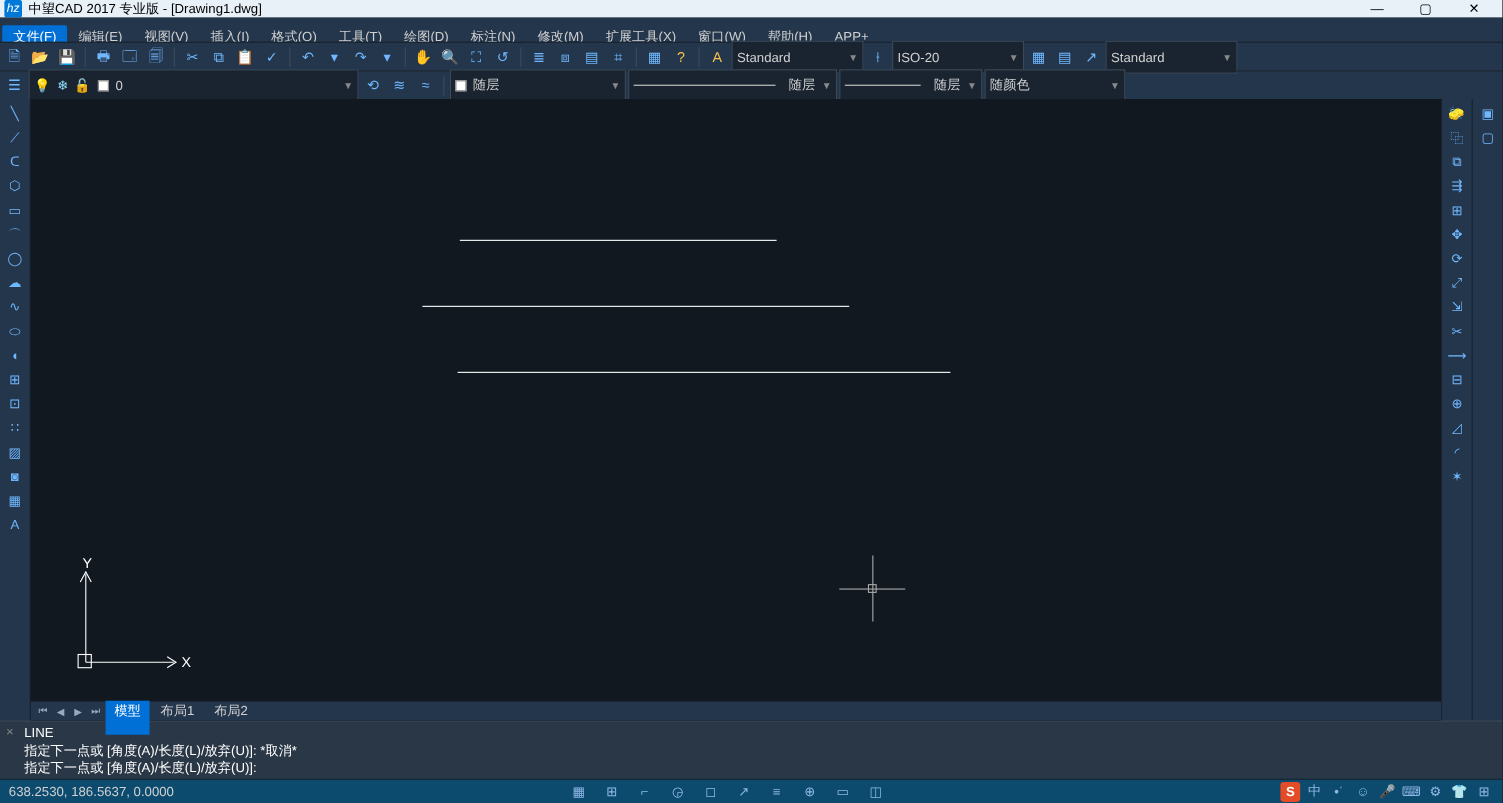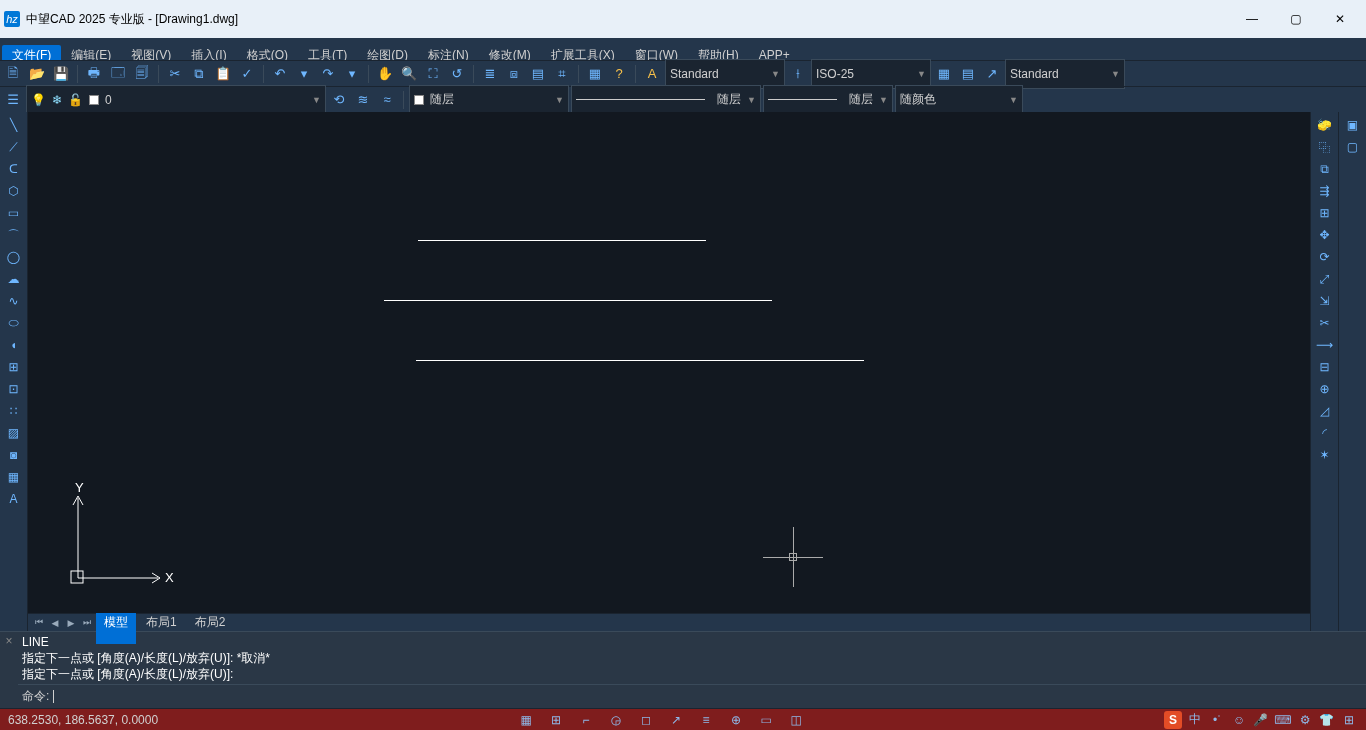--- a/index.html
+++ b/index.html
@@ -10,21 +10,21 @@
   color: #d0d0d0;
   width: 1366px;
   height: 730px;
   overflow: hidden;
   display: flex;
   flex-direction: column;
 }
 
 
 .titlebar {
-  height: 38px;
+  height: 16px;
   background: #e8f0f8;
   display: flex;
   align-items: center;
   padding: 0 4px;
   color: #000;
 }
 .titlebar .icon-app {
   width: 16px; height: 16px;
   background: #0078d7;
   color: #fff;
@@ -223,21 +223,21 @@
 }
 .cmdline .caret {
   width: 1px; height: 13px; background: #d0d0d0;
   animation: blink 1s step-end infinite;
 }
 @keyframes blink { 50% { opacity: 0; } }
 
 
 .statusbar {
   height: 22px;
-  background: #7f1d1d;
+  background: #0c4a6e;
   border-top: 1px solid #1a2430;
   display: flex; align-items: center;
   padding: 0 8px;
   gap: 12px;
   color: #d0d0d0;
 }
 .statusbar .fill { flex: 1; }
 .sicon {
   width: 18px; height: 18px;
   display: flex; align-items: center; justify-content: center;
@@ -252,21 +252,21 @@
   display: flex; align-items: center; justify-content: center;
   border-radius: 3px;
   font-weight: bold;
 }
 </style>
 </head>
 <body>
 
 <div class="titlebar">
   <div class="icon-app">hz</div>
-  <div>中望CAD 2025 专业版 - [Drawing1.dwg]</div>
+  <div>中望CAD 2017 专业版 - [Drawing1.dwg]</div>
   <div class="spacer"></div>
   <div class="winbtn">—</div>
   <div class="winbtn">▢</div>
   <div class="winbtn">✕</div>
 </div>
 
 <div class="menubar">
   <div class="menuitem active">文件(F)</div>
   <div class="menuitem">编辑(E)</div>
   <div class="menuitem">视图(V)</div>
@@ -316,21 +316,21 @@
     <div class="tbutt">▦</div>
     <div class="tbutt" style="color:#f7c04a">?</div>
     <div class="tsep"></div>
     <div class="tbutt" style="color:#f7c04a">A</div>
     <div class="tdrop" style="width:120px">
       <span>Standard</span>
         <span class="arrow">▼</span>
     </div>
     <div class="tbutt">⟊</div>
     <div class="tdrop" style="width:120px">
-      <span>ISO-25</span>
+      <span>ISO-20</span>
         <span class="arrow">▼</span>
     </div>
     <div class="tbutt">▦</div>
     <div class="tbutt">▤</div>
     <div class="tbutt">↗</div>
     <div class="tdrop" style="width:120px">
       <span>Standard</span>
         <span class="arrow">▼</span>
     </div>
   </div>
@@ -457,24 +457,20 @@
   </div>
 </div>
 
 <div class="cmdarea">
   <div class="cmdclose">×</div>
   <div class="cmdbody">
     <div class="cmdhist">
       <div>LINE</div>
       <div>指定下一点或 [角度(A)/长度(L)/放弃(U)]: *取消*</div>
       <div>指定下一点或 [角度(A)/长度(L)/放弃(U)]:</div>
-    </div>
-    <div class="cmdline">
-      <span>命令:</span>
-      <span class="caret"></span>
     </div>
   </div>
 </div>
 
 <div class="statusbar">
   <div>638.2530, 186.5637, 0.0000</div>
   <div class="fill"></div>
   <div class="sicon">▦</div>
   <div class="sicon">⊞</div>
   <div class="sicon">⌐</div>

